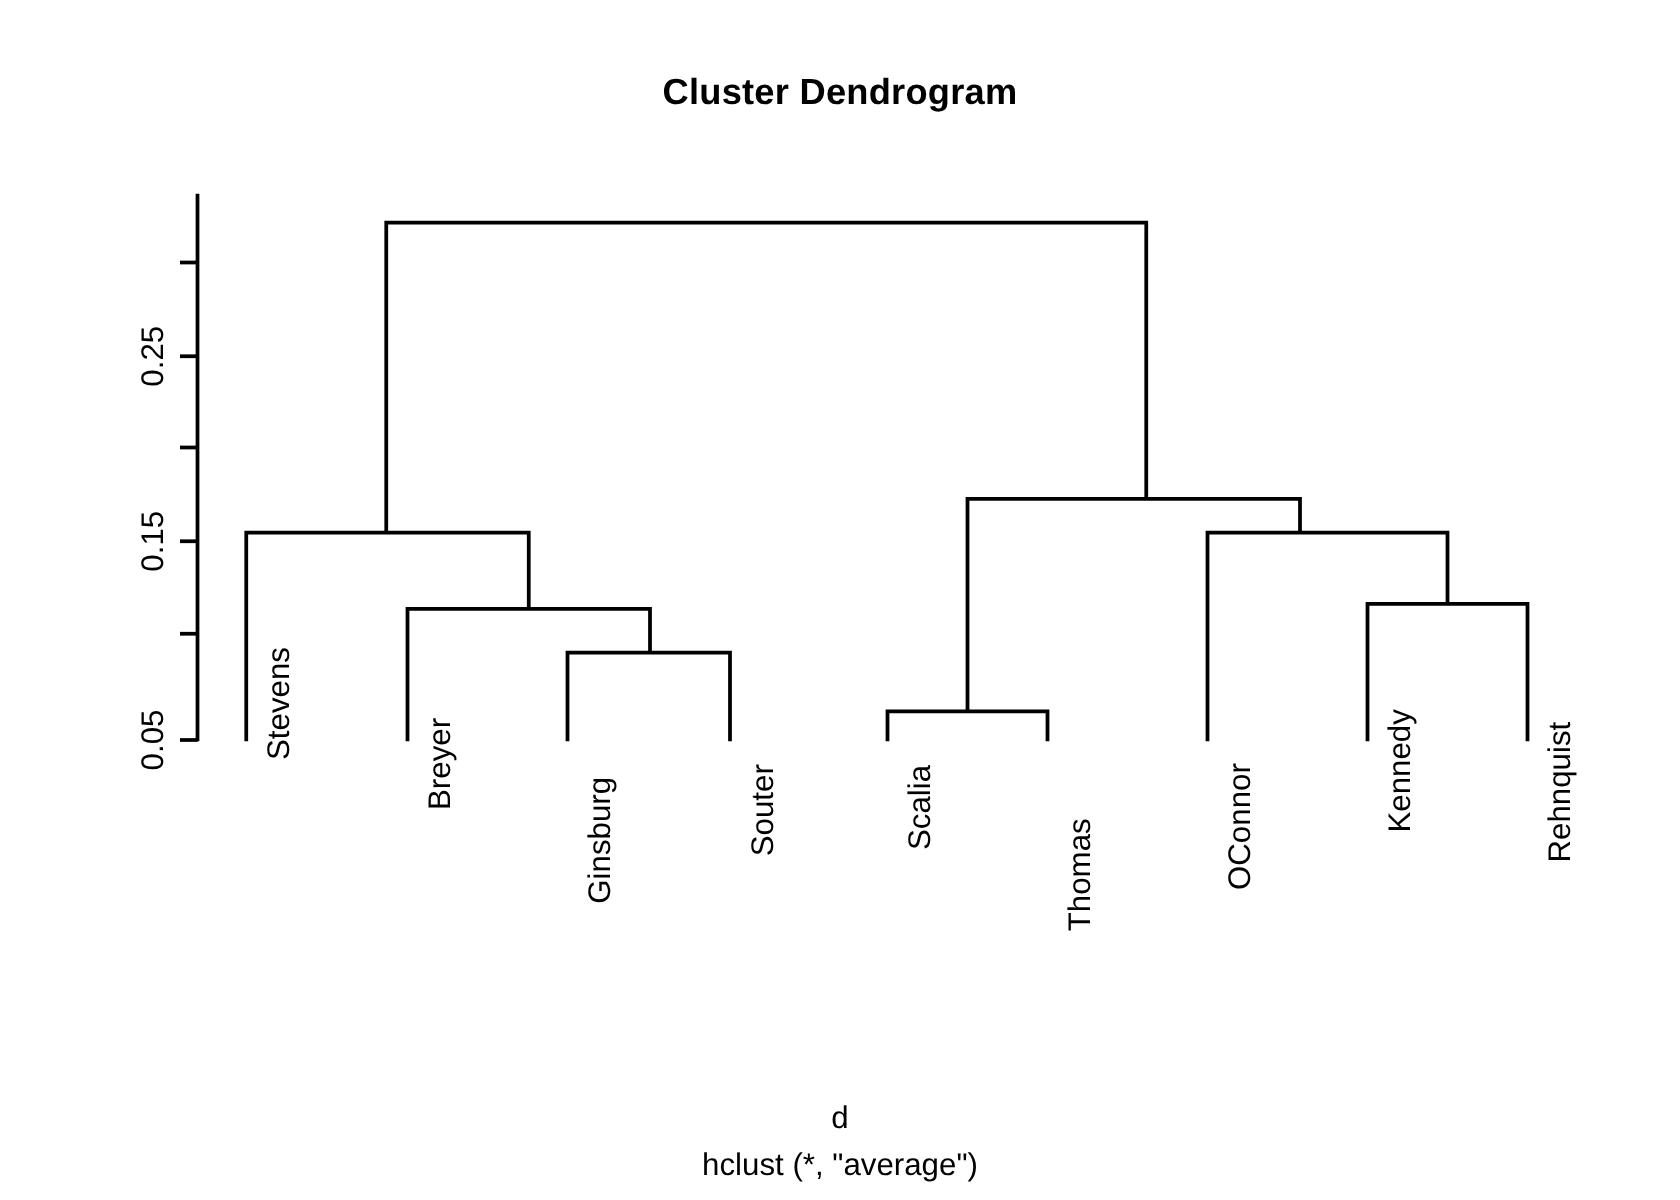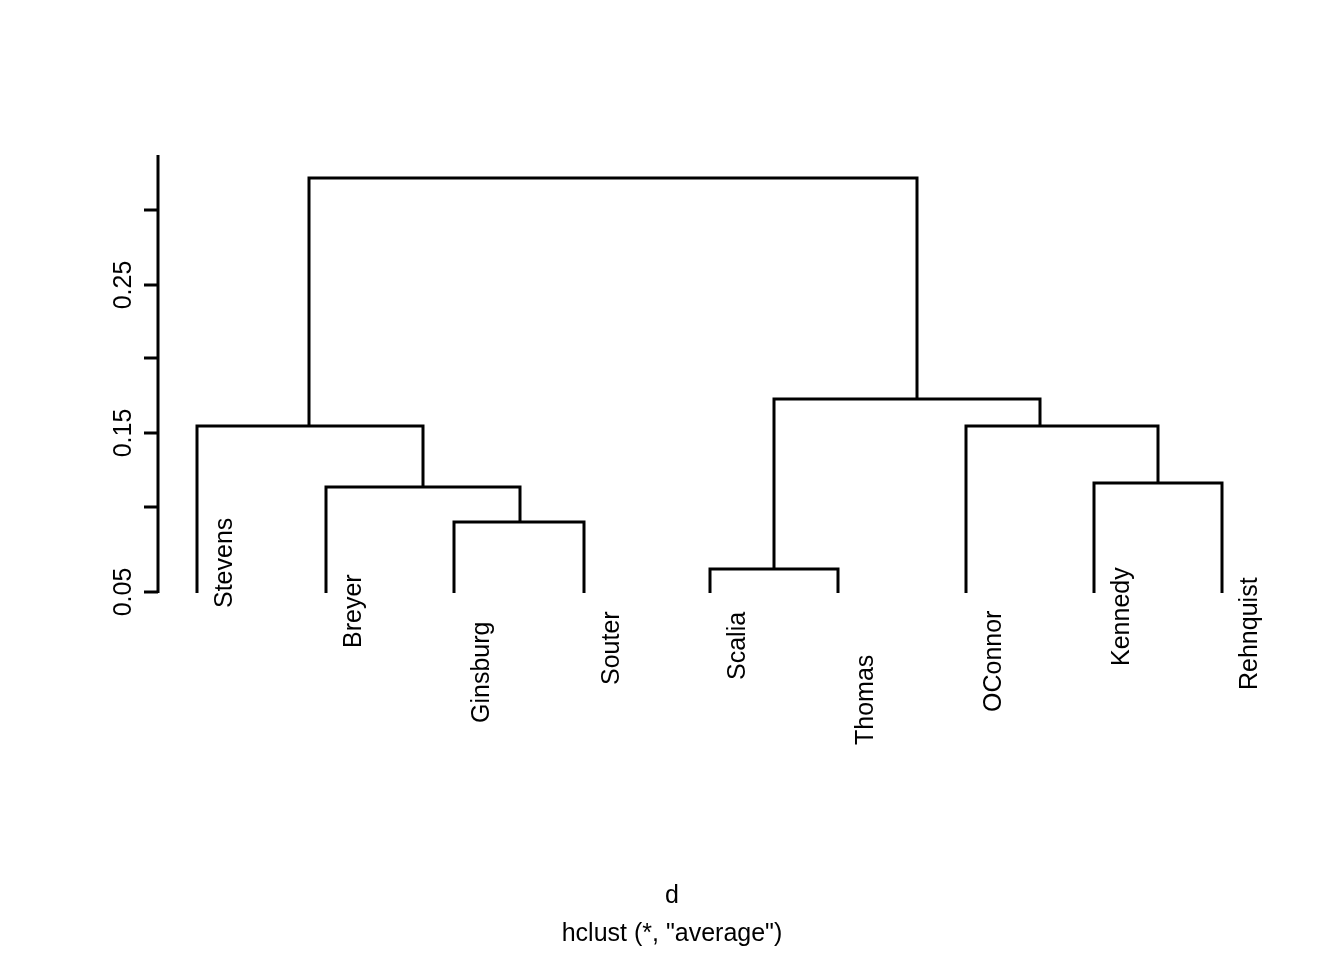--- a/index.html
+++ b/index.html
@@ -68,20 +68,21 @@
     width: 1344px;
     text-align: center;
     font-size: 25px;
   }
 </style>
 </head>
 <body>
 
 <div id="plot-root">
 
+  <div class="plot-title">Cluster Dendrogram</div>
 
   <svg class="axis-svg" viewBox="0 0 1344 960">
     <line x1="158" y1="155" x2="158" y2="593" stroke="#000000" stroke-width="3"></line>
     <line x1="144" y1="210" x2="158" y2="210" stroke="#000000" stroke-width="3"></line>
     <line x1="144" y1="285" x2="158" y2="285" stroke="#000000" stroke-width="3"></line>
     <line x1="144" y1="358" x2="158" y2="358" stroke="#000000" stroke-width="3"></line>
     <line x1="144" y1="433" x2="158" y2="433" stroke="#000000" stroke-width="3"></line>
     <line x1="144" y1="507" x2="158" y2="507" stroke="#000000" stroke-width="3"></line>
     <line x1="144" y1="592" x2="158" y2="592" stroke="#000000" stroke-width="3"></line>
   </svg>

